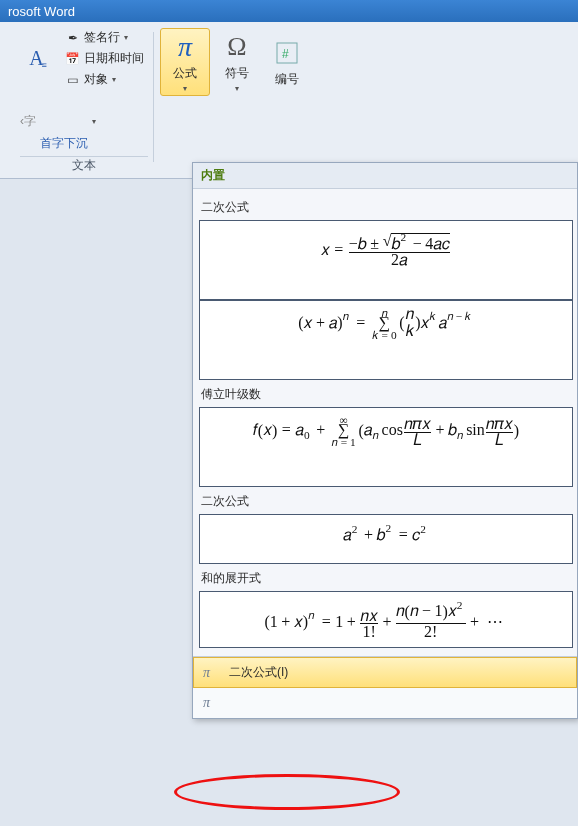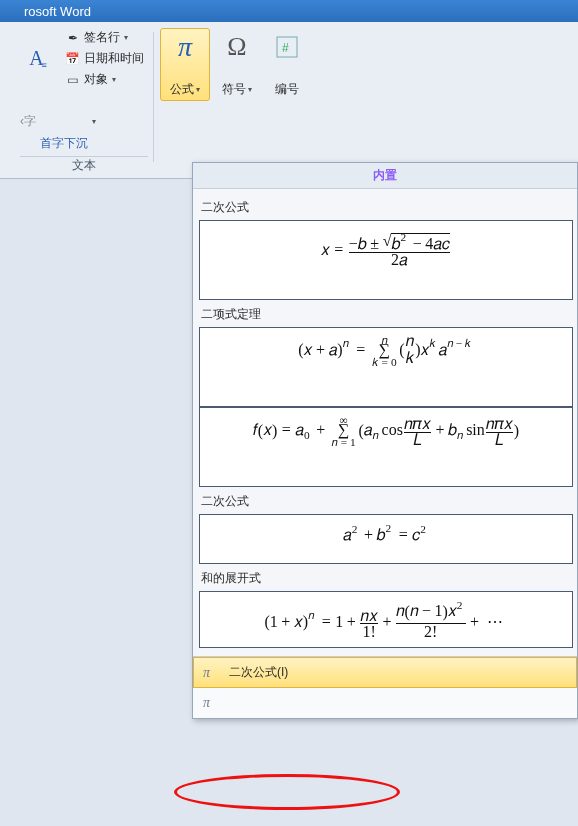--- a/index.html
+++ b/index.html
@@ -8,21 +8,21 @@
     font-family: "Microsoft YaHei", Tahoma, Arial, sans-serif;
     font-size: 12px;
     background: #fff;
     width: 578px;
     height: 826px;
     overflow: hidden;
   }
   .titlebar {
     background: linear-gradient(#3b84d4, #2a6fbc);
     color: #fff;
-    padding: 4px 24px;
+    padding: 4px 8px;
     font-size: 13px;
     height: 22px;
   }
   .ribbon-area { background:#e9eef5; border-bottom:1px solid #b0bdd0; }
   .ribbon {
     background:#e9eef5;
     padding:6px 6px 2px 6px;
     display:flex;
     align-items:flex-start;
   }
@@ -46,21 +46,21 @@
     padding:1px 4px;
     color:#2b2b2b;
   }
   .mini-btn .ic{ width:14px; height:14px; display:inline-flex; align-items:center; justify-content:center;}
   .big-btn{
     display:flex; flex-direction:column; align-items:center; justify-content:flex-start;
     padding:2px 6px;
     width:46px;
   }
   .big-btn .ic{ width:32px; height:32px; display:flex; align-items:center; justify-content:center; font-size:26px;}
-  .big-btn .lbl{ margin-top:18px; font-size:12px; color:#2b2b2b; display:flex; align-items:center; gap:2px;}
+  .big-btn .lbl{ margin-top:2px; font-size:12px; color:#2b2b2b; display:flex; align-items:center; gap:2px;flex-direction:column;}
   .drop-tri{ font-size:8px; color:#555; }
   .highlight{
     background:linear-gradient(#fff3c2,#ffe07a);
     border:1px solid #e0b33a;
     border-radius:3px;
   }
   .pi-blue{ color:#1f5fbf; font-family:"Times New Roman",serif; font-size:28px; font-style:italic;}
   .group-label{
     font-size:12px; color:#4a5666; margin-top:4px; padding-bottom:2px;
     width:100%; text-align:center; border-top:1px solid #c5cfdc;
@@ -73,23 +73,22 @@
     left:192px; top:140px;
     width:386px;
     background:#f4f6fa;
     border:1px solid #97a7bd;
     box-shadow:2px 2px 6px rgba(0,0,0,0.25);
   }
   .gallery-header{
     background:#e5ebf3;
     padding:4px 8px;
     font-weight:bold;
-    color:#8b5cf6;
+    color:#4d7c0f;
     border-bottom:1px solid #c5cfdc;
-    text-align:center;
   }
   .gallery-scroll{
     padding:4px 4px 8px 6px;
     max-height:596px;
     overflow:hidden;
   }
   .eq-label{ font-size:12px; color:#2b2b2b; margin:6px 0 4px 2px;}
   .eq-box{
     background:#fff;
     border:1px solid #4a5a72;
@@ -245,21 +244,20 @@
                   </mrow>
                   <mrow>
                     <mn>2</mn>
                     <mi>a</mi>
                   </mrow>
                 </mfrac>
               </mrow>
             </math>
     </div>
 
-    <div class="eq-label">二项式定理</div>
     <div class="eq-box tall">
       <math display="block">
               <mrow>
                 <msup>
                   <mrow>
                     <mo>(</mo>
                     <mi>x</mi>
                     <mo>+</mo>
                     <mi>a</mi>
                     <mo>)</mo>
@@ -293,20 +291,21 @@
                   <mrow>
                     <mi>n</mi>
                     <mo>−</mo>
                     <mi>k</mi>
                   </mrow>
                 </msup>
               </mrow>
             </math>
     </div>
 
+    <div class="eq-label">傅立叶级数</div>
     <div class="eq-box tall">
       <math display="block">
               <mrow>
                 <mi>f</mi>
                 <mo>(</mo>
                 <mi>x</mi>
                 <mo>)</mo>
                 <mo>=</mo>
                 <msub>
                   <mi>a</mi>

